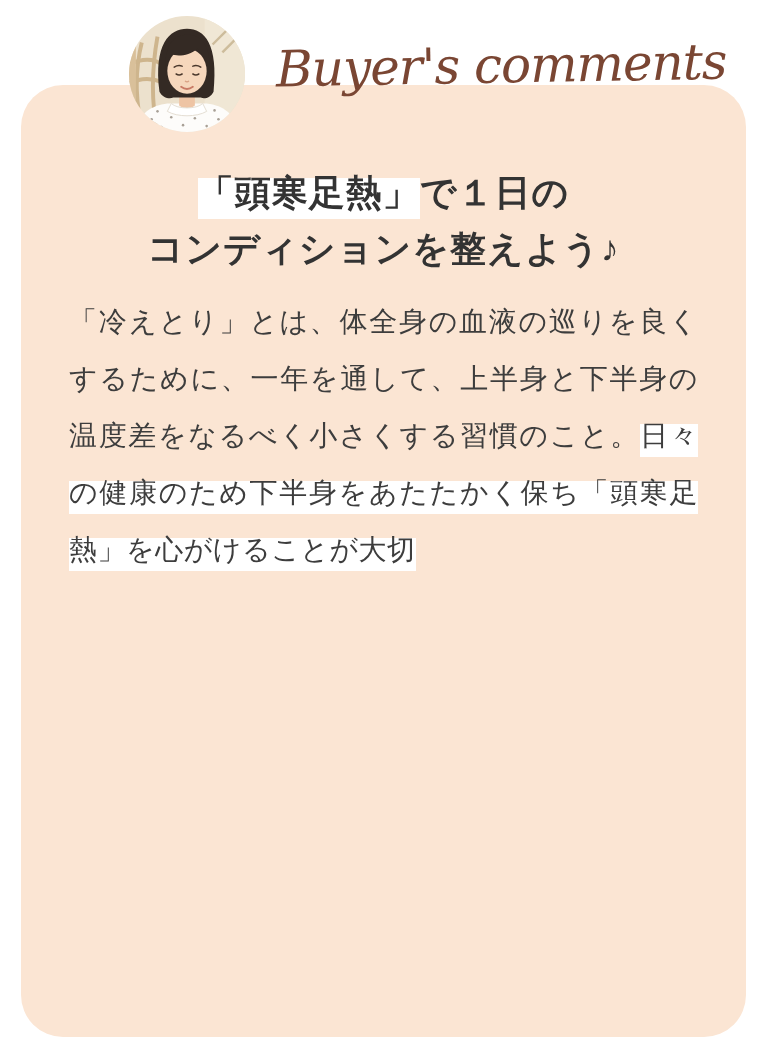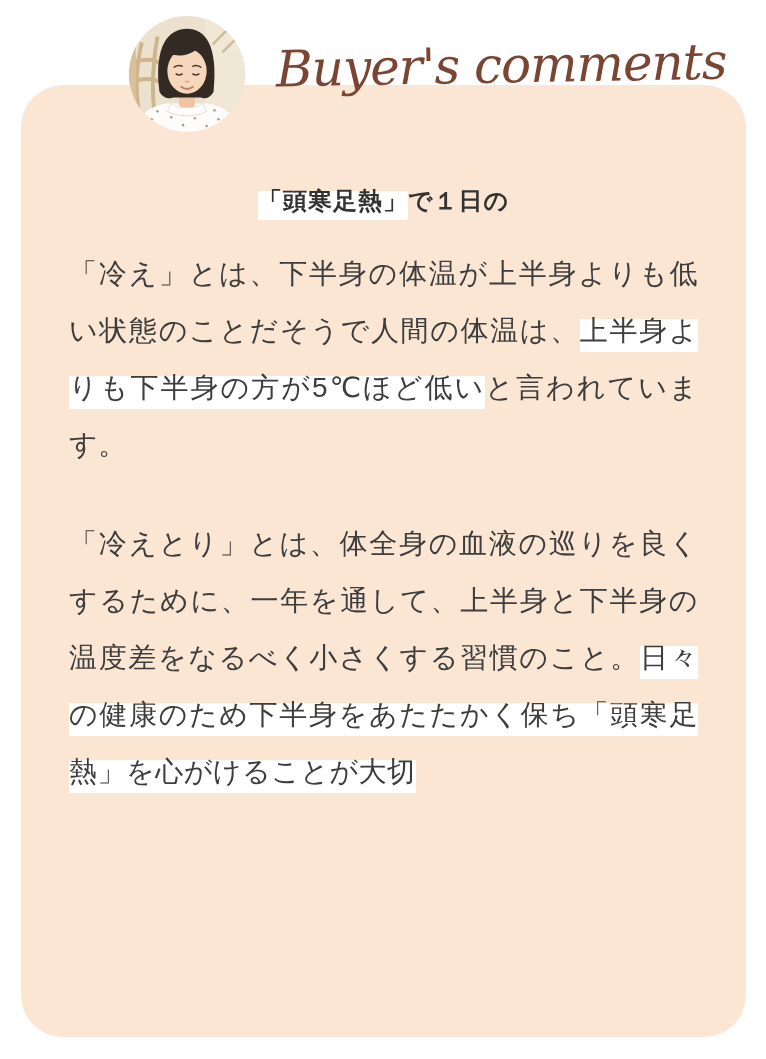--- a/index.html
+++ b/index.html
@@ -41,23 +41,23 @@
     position: absolute;
     left: 21px; top: 85px;
     width: 725px; height: 952px;
     box-sizing: border-box;
     background: #fbe5d3;
     border-radius: 42px;
     padding: 72px 48px 0 48px;
   }
 
   .heading {
-    margin: 16px;
+    margin: 8px;
     text-align: center;
-    font-size: 24px;
+    font-size: 36px;
     line-height: 56px;
     font-weight: 700;
     letter-spacing: 1px;
     color: #333333;
   }
   .heading .line { display: block; }
 
   .bodytext {
     margin-top: 16px;
     font-size: 28px;
@@ -139,24 +139,24 @@
         </g>
       </svg>
     </div>
     <div class="script-title">Buyer's comments</div>
   </div>
 
   <div class="card">
 
     <h2 class="heading">
       <span class="line"><span class="hl">「頭寒足熱」</span><span>で１日の</span></span>
+      <span class="line">コンディションを整えよう♪</span>
     </h2>
 
     <div class="bodytext">
 
-      <p><span>「冷え」とは、下半身の体温が上半身よりも低い状態のことだそうで人間の体温は、</span><span class="hl">上半身よりも下半身の方が5℃ほど低い</span><span>と言われています。</span></p>
 
 
       <p><span>「冷えとり」とは、体全身の血液の巡りを良くするために、一年を通して、上半身と下半身の温度差をなるべく小さくする習慣のこと。</span><span class="hl">日々の健康のため下半身をあたたかく保ち「頭寒足熱」を心がけることが大切</span></p>
 
     </div>
   </div>
 </div>
 
 </body></html>

